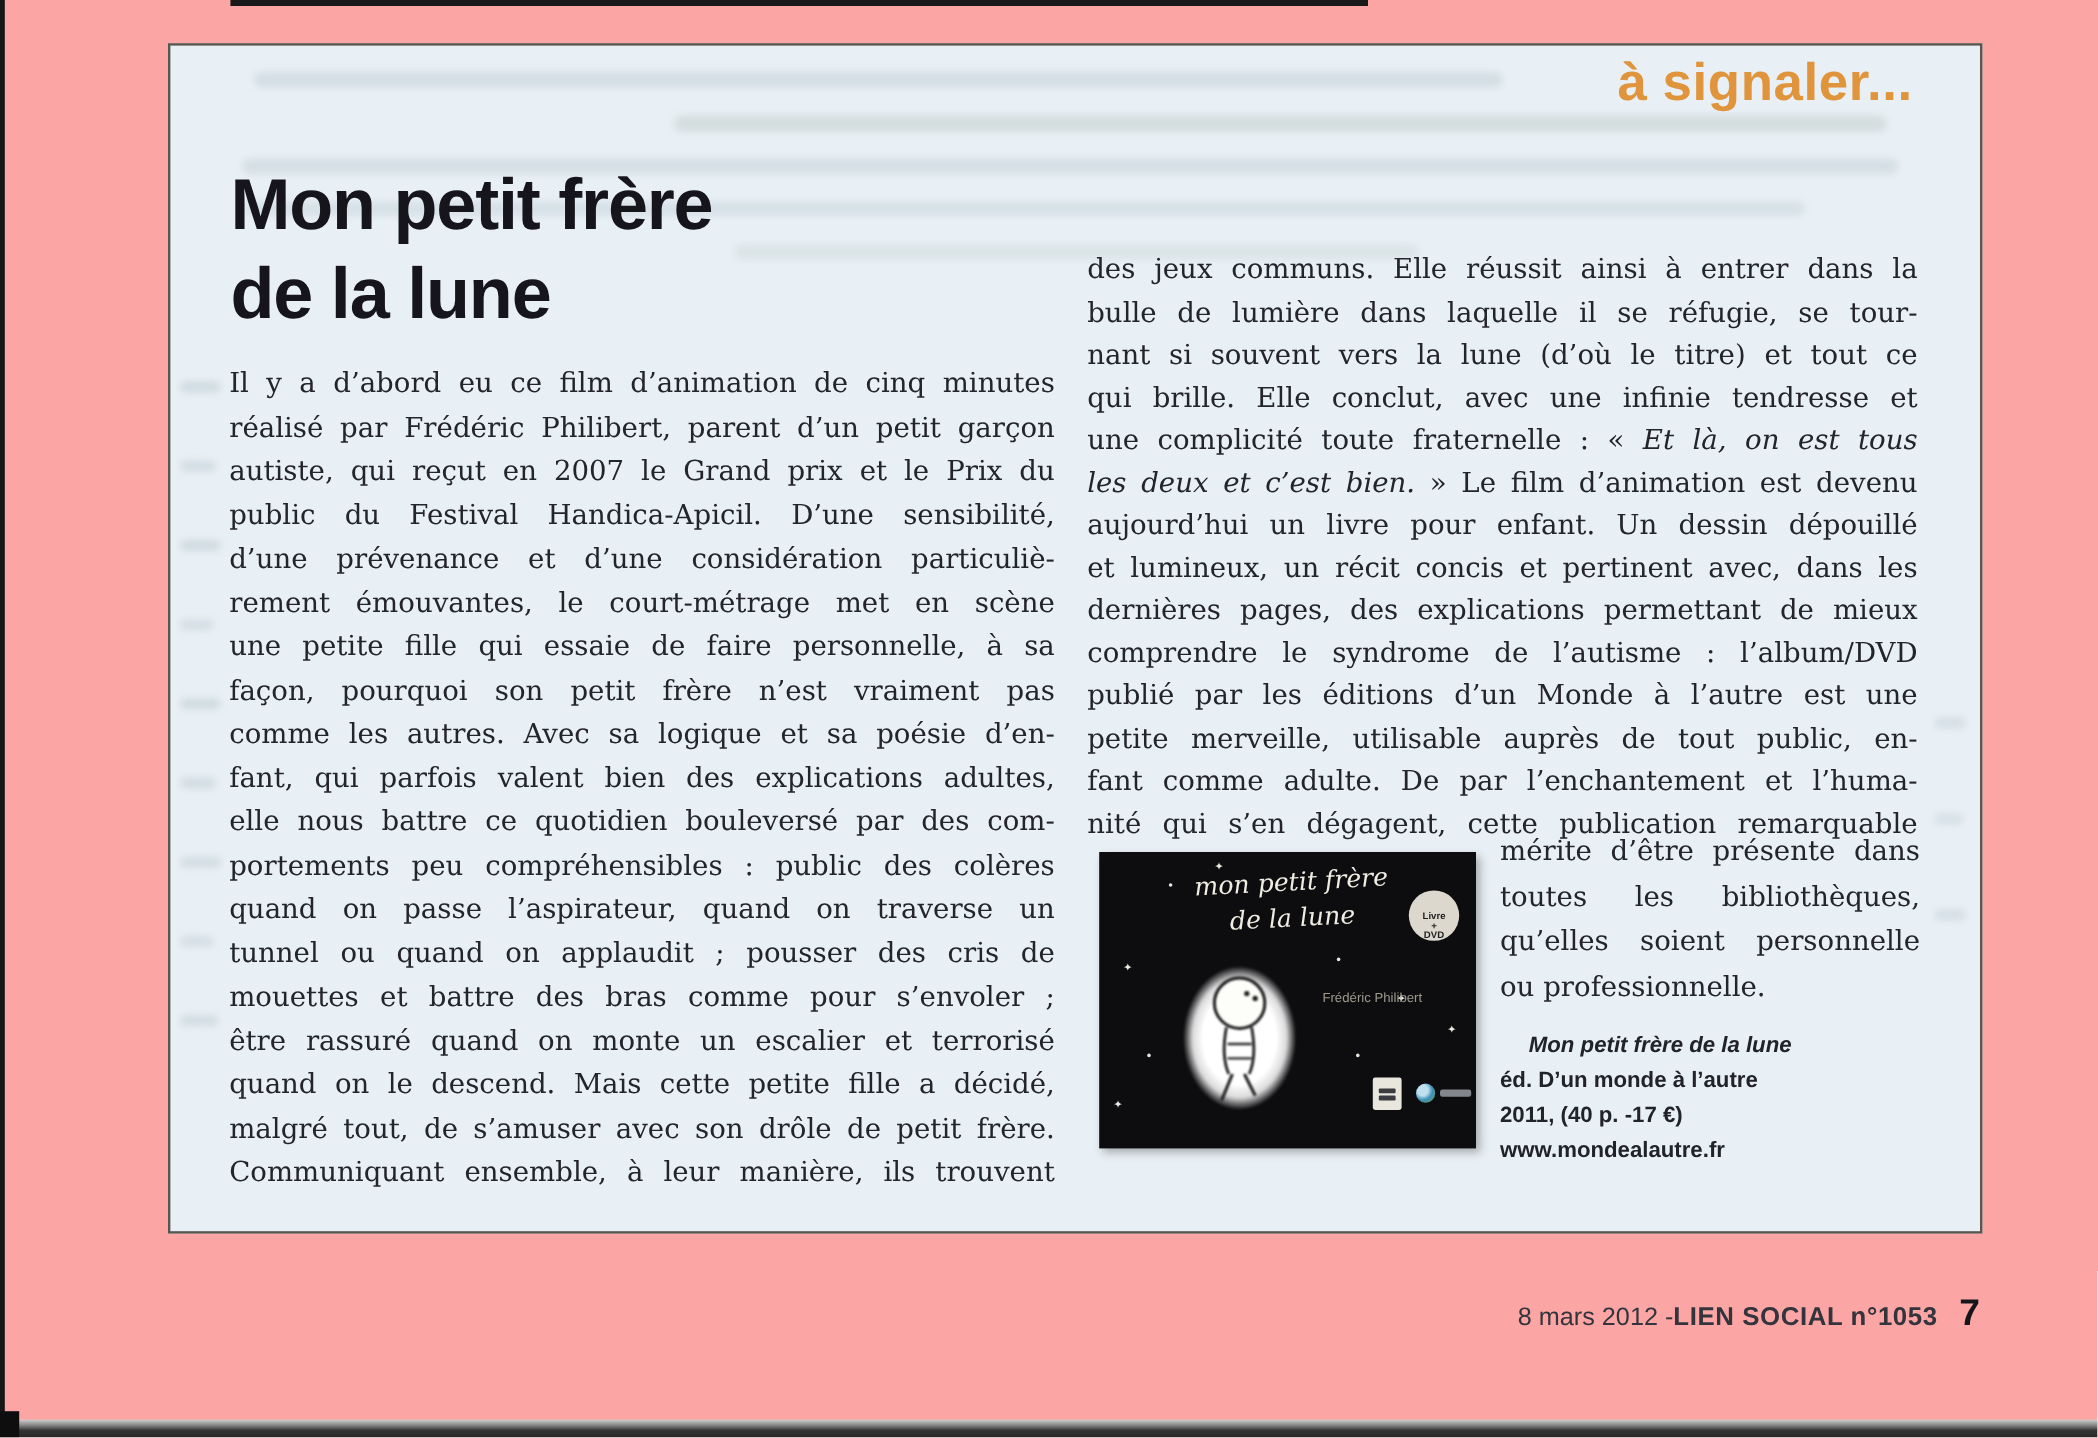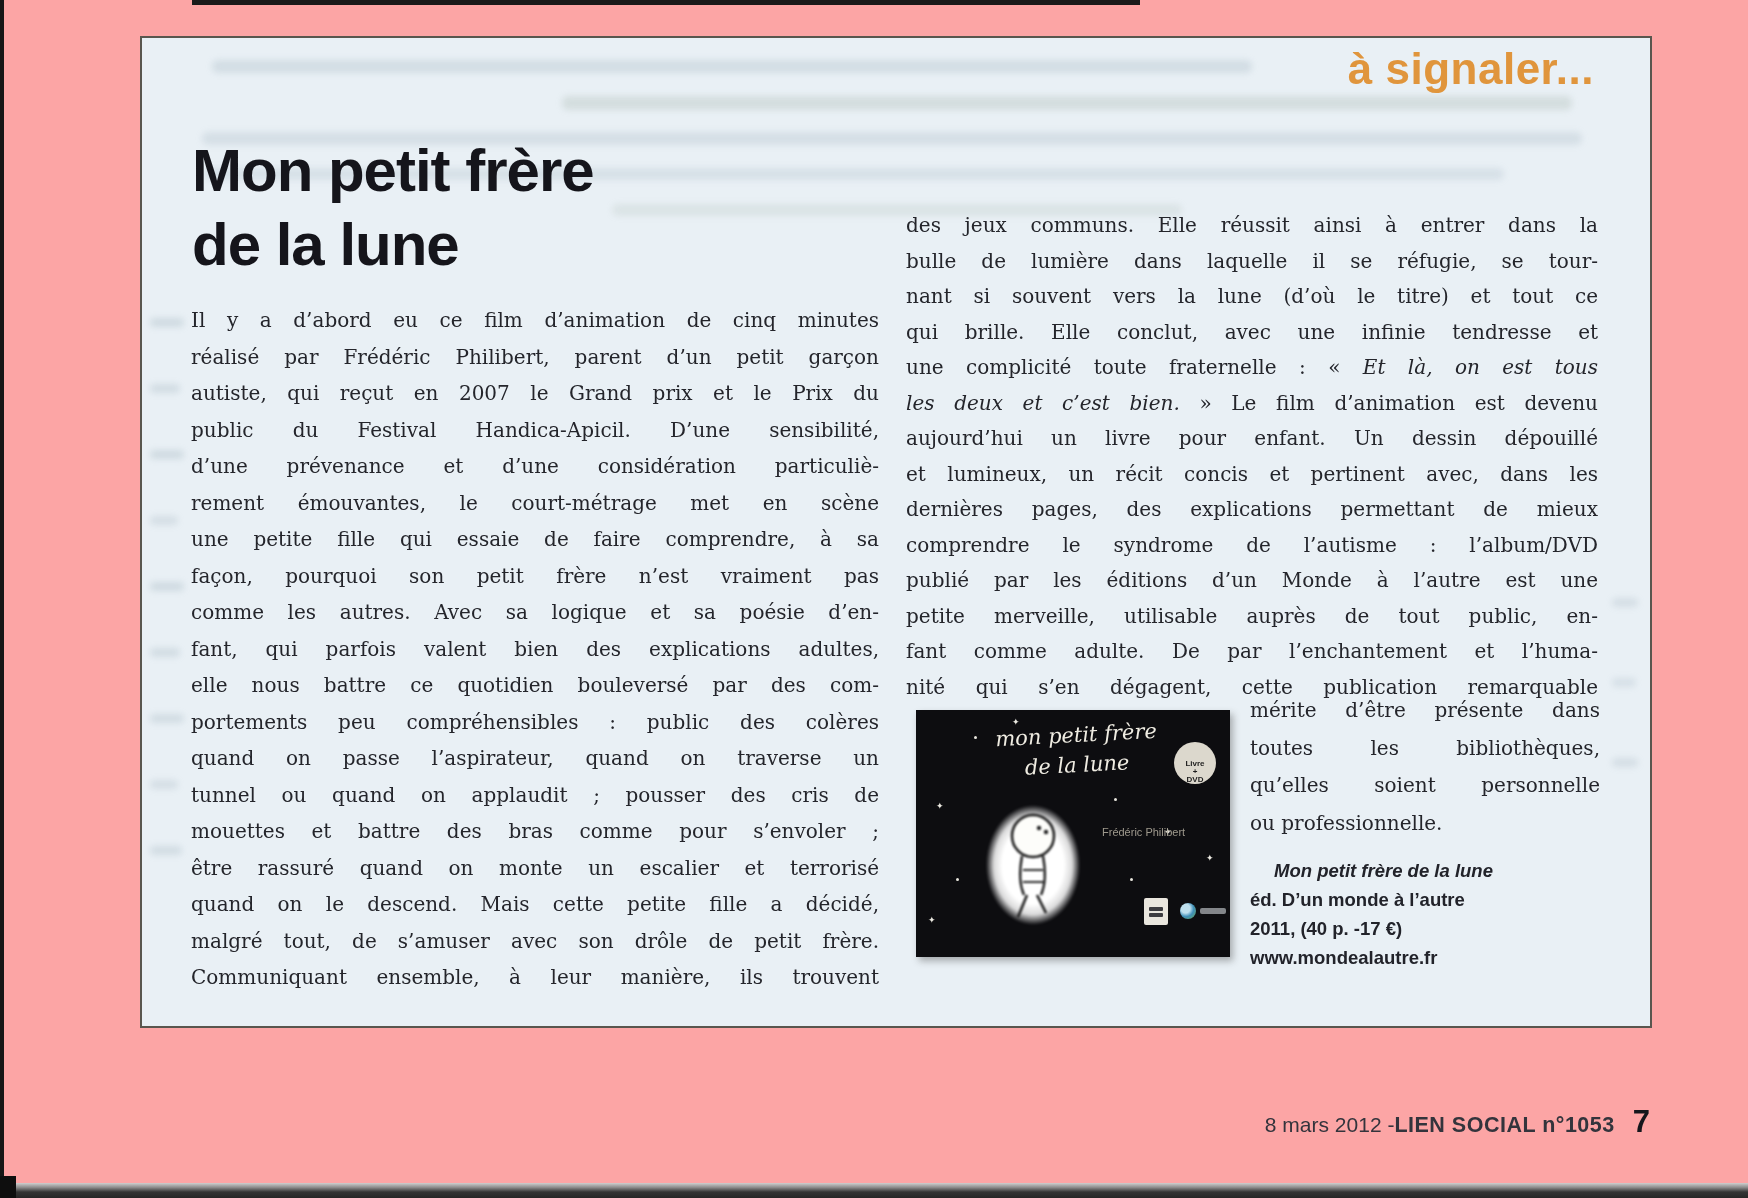--- a/index.html
+++ b/index.html
@@ -12,21 +12,21 @@
         background:linear-gradient(to bottom,#cfcfcf 0%,#8a8a8a 30%,#343434 60%,#262626 100%);}
   .bottom-corner{position:absolute;left:0;top:1176px;width:16px;height:22px;background:#0e0e0e;}
   
   .panel{position:absolute;left:140px;top:36px;width:1512px;height:992px;
          background:#e9f0f5;border:2px solid #59564e;box-sizing:border-box;}
   .ghost{position:absolute;border-radius:6px;filter:blur(3px);pointer-events:none;}
   .flag{position:absolute;right:56px;top:6px;font-size:44px;font-weight:bold;
         letter-spacing:0.5px;color:#e0953c;}
   .title{position:absolute;left:50px;top:96px;font-size:60px;line-height:74px;
          font-weight:bold;letter-spacing:-1px;color:#15151b;}
-  .col{position:absolute;font-family:"DejaVu Serif",serif;font-size:20px;color:#24252b;}
+  .col{position:absolute;font-family:"DejaVu Serif",serif;font-size:23px;color:#24252b;}
   .col .bl{text-align:justify;text-align-last:justify;white-space:normal;}
   .col-left{left:49px;top:264px;width:688px;line-height:36.5px;}
   .col-right{left:764px;top:170px;width:692px;line-height:35.5px;}
   .col-narrow{left:1108px;top:654px;width:350px;line-height:37.5px;}
   .col-narrow .bl:last-child{text-align-last:left;}
   .bl em{font-style:italic;}
   
   .cite{position:absolute;left:1108px;top:818px;width:290px;font-size:18.5px;
         line-height:29px;font-weight:bold;color:#22232a;}
   .cite .cl:first-child{font-style:italic;margin-left:24px;}
@@ -46,21 +46,21 @@
   .cover-author{position:absolute;left:186px;top:116px;font-size:11px;color:#b7b1a2;opacity:.85;}
   .dvd-logo{position:absolute;left:228px;top:188px;width:24px;height:27px;background:#e9e6de;
         border-radius:2px;display:flex;flex-direction:column;align-items:center;justify-content:center;gap:2px;}
   .dvd-logo i{display:block;width:14px;height:4px;background:#3c3c40;border-radius:1px;}
   .pub-logo{position:absolute;left:264px;top:193px;width:16px;height:16px;border-radius:50%;
         background:radial-gradient(circle at 35% 35%,#bfe0ee 0 30%,#3f8fb8 55%,#6aa84f 100%);}
   .pub-text{position:absolute;left:284px;top:198px;width:26px;height:6px;background:rgba(195,200,205,.65);border-radius:2px;}
   .star{position:absolute;color:#eceae2;font-size:9px;line-height:9px;}
   .dotstar{position:absolute;width:3px;height:3px;border-radius:50%;background:#e8e6de;}
   
-  .footer{position:absolute;right:98px;top:1076px;display:flex;align-items:baseline;color:#33343c;margin-top:28px;}
+  .footer{position:absolute;right:98px;top:1076px;display:flex;align-items:baseline;color:#33343c;}
   .f-date{font-size:21px;}
   .f-journal{font-size:21.5px;font-weight:bold;letter-spacing:.5px;}
   .f-page{font-size:31px;font-weight:bold;color:#15161c;margin-left:18px;}
 </style>
 </head>
 <body>
 
 <div class="page">
 
   <div class="edge-top"></div>
@@ -95,21 +95,21 @@
         <div class="tl">de la lune</div>
       </div>
 
     <div class="col col-left">
         <div class="bl">Il y a d’abord eu ce film d’animation de cinq minutes</div>
         <div class="bl">réalisé par Frédéric Philibert, parent d’un petit garçon</div>
         <div class="bl">autiste, qui reçut en 2007 le Grand prix et le Prix du</div>
         <div class="bl">public du Festival Handica-Apicil. D’une sensibilité,</div>
         <div class="bl">d’une prévenance et d’une considération particuliè-</div>
         <div class="bl">rement émouvantes, le court-métrage met en scène</div>
-        <div class="bl">une petite fille qui essaie de faire comprendre, à sa</div>
+        <div class="bl">une petite fille qui essaie de faire personnelle, à sa</div>
         <div class="bl">façon, pourquoi son petit frère n’est vraiment pas</div>
         <div class="bl">comme les autres. Avec sa logique et sa poésie d’en-</div>
         <div class="bl">fant, qui parfois valent bien des explications adultes,</div>
         <div class="bl">elle nous battre ce quotidien bouleversé par des com-</div>
         <div class="bl">portements peu compréhensibles : public des colères</div>
         <div class="bl">quand on passe l’aspirateur, quand on traverse un</div>
         <div class="bl">tunnel ou quand on applaudit ; pousser des cris de</div>
         <div class="bl">mouettes et battre des bras comme pour s’envoler ;</div>
         <div class="bl">être rassuré quand on monte un escalier et terrorisé</div>
         <div class="bl">quand on le descend. Mais cette petite fille a décidé,</div>

